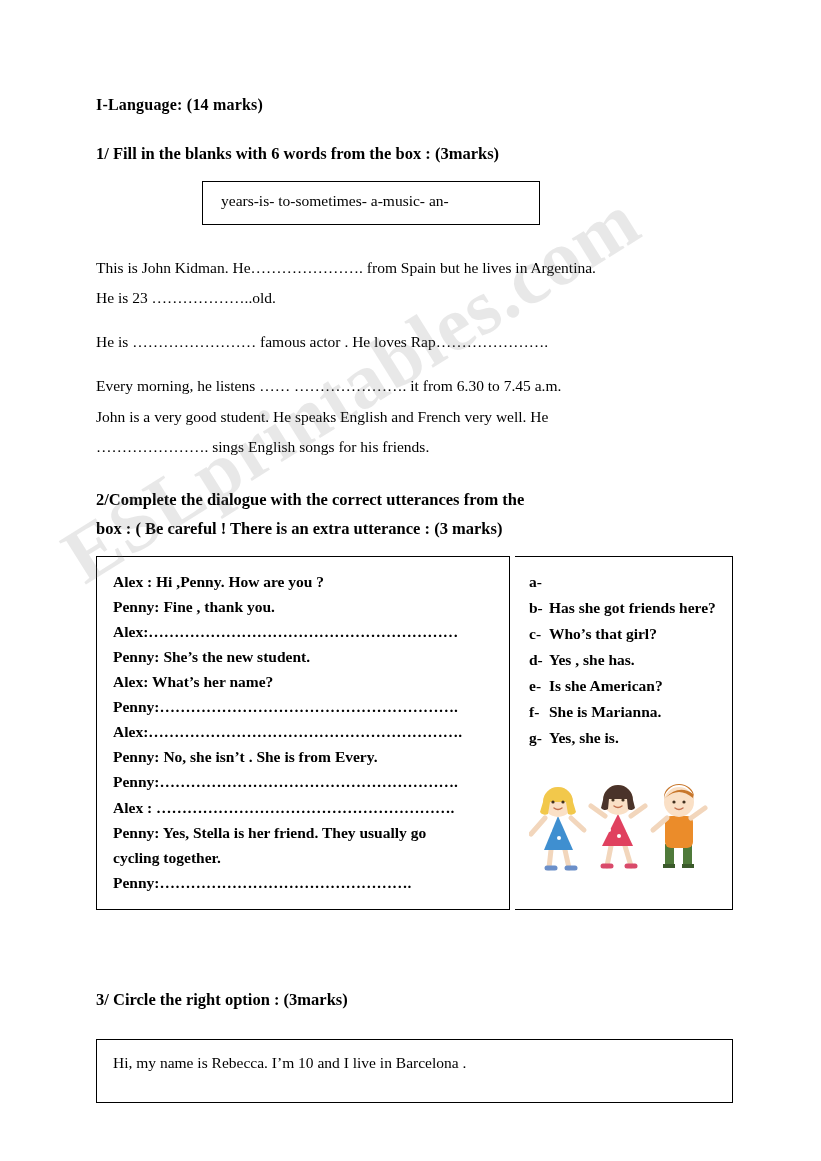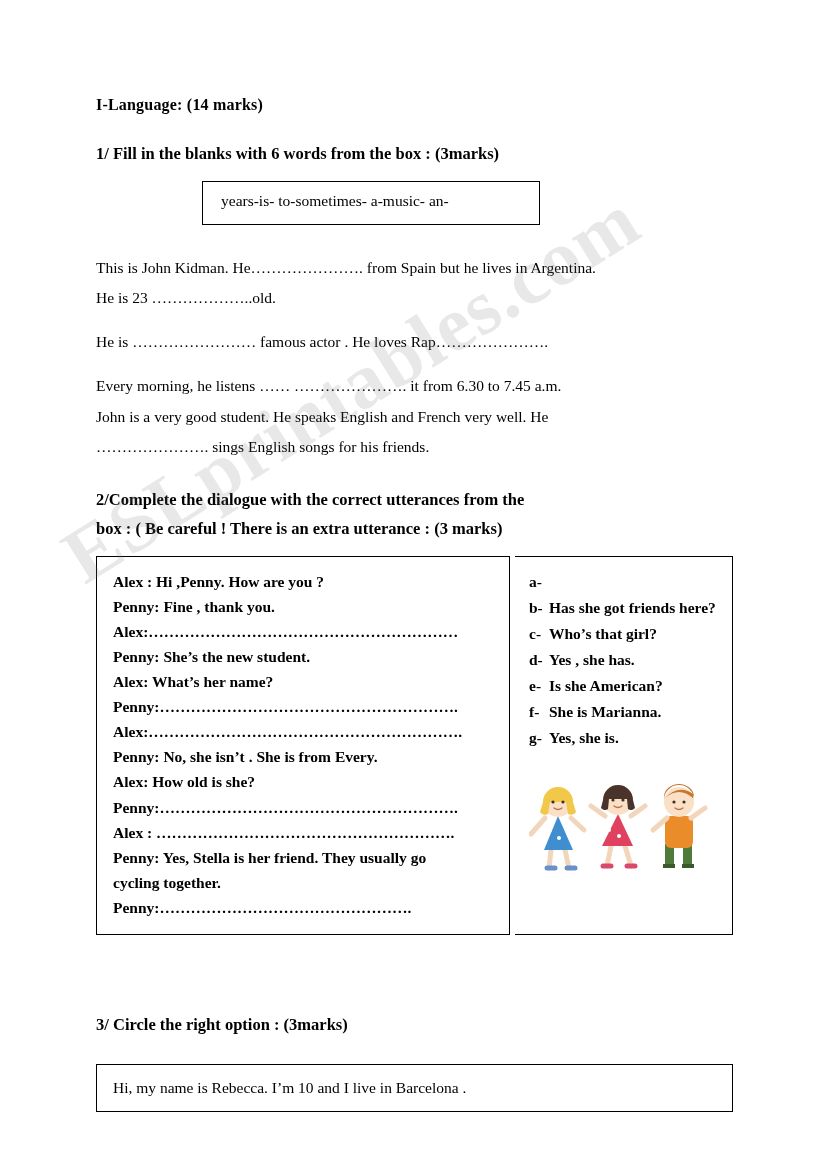--- a/index.html
+++ b/index.html
@@ -122,21 +122,21 @@
   }
   .task3 {
     margin-top: 78px;
   }
   .readbox {
     border: 1.4px solid #000;
     margin-top: 26px;
     padding: 14px 10px 14px 16px;
     font-size: 15.5px;
     box-sizing: border-box;
-    height: 48px;
+    height: 64px;
   }
 </style>
 </head>
 <body>
 
 <div class="page">
 
   <div class="watermark">
     <span>ESLprintables.com</span>
   </div>
@@ -173,21 +173,20 @@
       <div class="dialogue-wrap">
         <div class="dialogue-left">
           <div>Alex : Hi ,Penny. How are you ?</div>
           <div>Penny: Fine , thank you.</div>
           <div>Alex:……………………………………………………</div>
           <div>Penny: She’s the new student.</div>
           <div>Alex: What’s her name?</div>
           <div>Penny:………………………………………………….</div>
           <div>Alex:…………………………………………………….</div>
           <div>Penny: No, she isn’t .  She is from Every.</div>
-          <div>Alex: How old is she?</div>
           <div>Penny:………………………………………………….</div>
           <div>Alex : ………………………………………………….</div>
           <div>Penny: Yes, Stella is her friend. They usually go</div>
           <div>cycling together.</div>
           <div> Penny:………………………………………….</div>
         </div>
 
         <div class="spacer-col"></div>
 
         <div class="dialogue-right">

